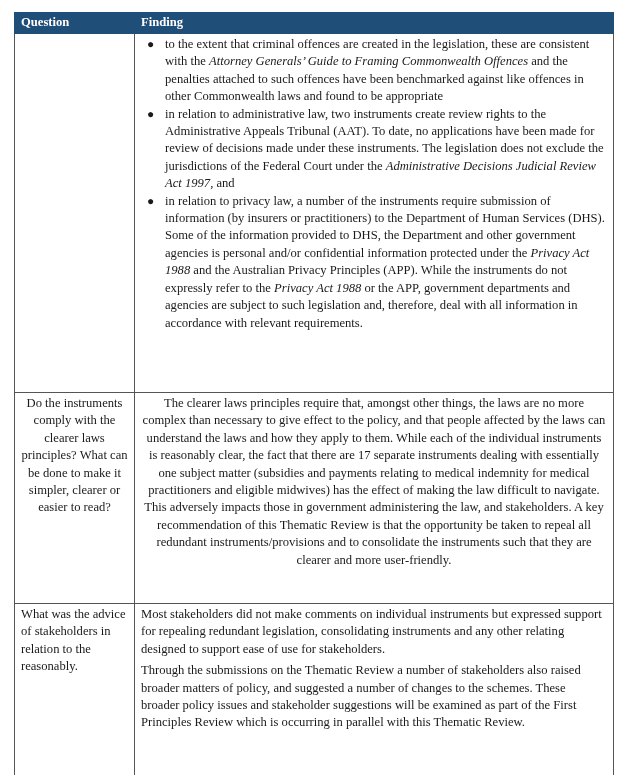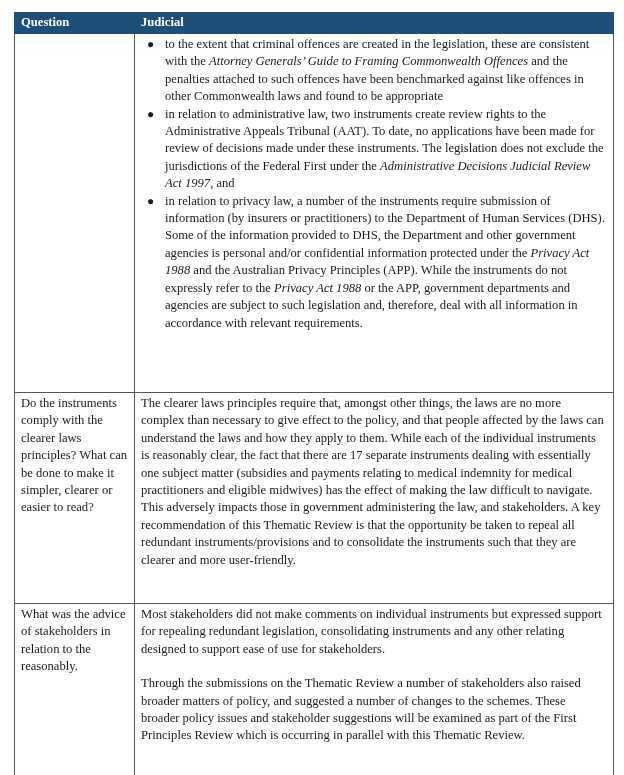--- a/index.html
+++ b/index.html
@@ -33,52 +33,52 @@
     padding: 2px 6px 4px 6px;
   }
   .doc-table td.q { padding-top: 2px; }
   ul.bullets { margin: 0; padding: 0 0 0 24px; list-style: none; }
   ul.bullets li { position: relative; }
   ul.bullets li .bullet {
     position: absolute; left: -18px; top: 0;
     font-size: 12px;
   }
   .r1 td { height: 352px; }
-  .r2 td { height: 208px; padding-bottom: 0; }
+  .r2 td { height: 208px; padding-bottom: 0; text-align: center; }
   .r3 td { height: 165px; }
   p.par { margin: 0; }
-  p.par + p.par { margin-top: 17px; }
+  p.par + p.par { margin-top: 4px; }
   em { font-style: italic; }
 </style>
 </head>
 <body>
 
 <table class="doc-table">
   <colgroup>
       <col class="c1">
       <col class="c2">
     </colgroup>
   <thead>
     <tr>
       <th>Question</th>
-      <th>Judicial</th>
+      <th>Finding</th>
     </tr>
   </thead>
   <tbody>
     <tr class="r1">
       <td class="q"></td>
       <td>
         <ul class="bullets">
           <li>
             <span class="bullet">●</span>
             <span>to the extent that criminal offences are created in the legislation, these are consistent with the </span><em>Attorney Generals’ Guide to Framing Commonwealth Offences</em><span> and the penalties attached to such offences have been benchmarked against like offences in other Commonwealth laws and found to be appropriate</span>
           </li>
           <li>
             <span class="bullet">●</span>
-            <span>in relation to administrative law, two instruments create review rights to the Administrative Appeals Tribunal (AAT). To date, no applications have been made for review of decisions made under these instruments. The legislation does not exclude the jurisdictions of the Federal First under the </span><em>Administrative Decisions Judicial Review Act 1997</em><span>, and</span>
+            <span>in relation to administrative law, two instruments create review rights to the Administrative Appeals Tribunal (AAT). To date, no applications have been made for review of decisions made under these instruments. The legislation does not exclude the jurisdictions of the Federal Court under the </span><em>Administrative Decisions Judicial Review Act 1997</em><span>, and</span>
           </li>
           <li>
             <span class="bullet">●</span>
             <span>in relation to privacy law, a number of the instruments require submission of information (by insurers or practitioners) to the Department of Human Services (DHS). Some of the information provided to DHS, the Department and other government agencies is personal and/or confidential information protected under the </span><em>Privacy Act 1988</em><span> and the Australian Privacy Principles (APP). While the instruments do not expressly refer to the </span><em>Privacy Act 1988</em><span> or the APP, government departments and agencies are subject to such legislation and, therefore, deal with all information in accordance with relevant requirements.</span>
           </li>
         </ul>
       </td>
     </tr>
     <tr class="r2">
       <td class="q">Do the instruments comply with the clearer laws principles? What can be done to make it simpler, clearer or easier to read?</td>

